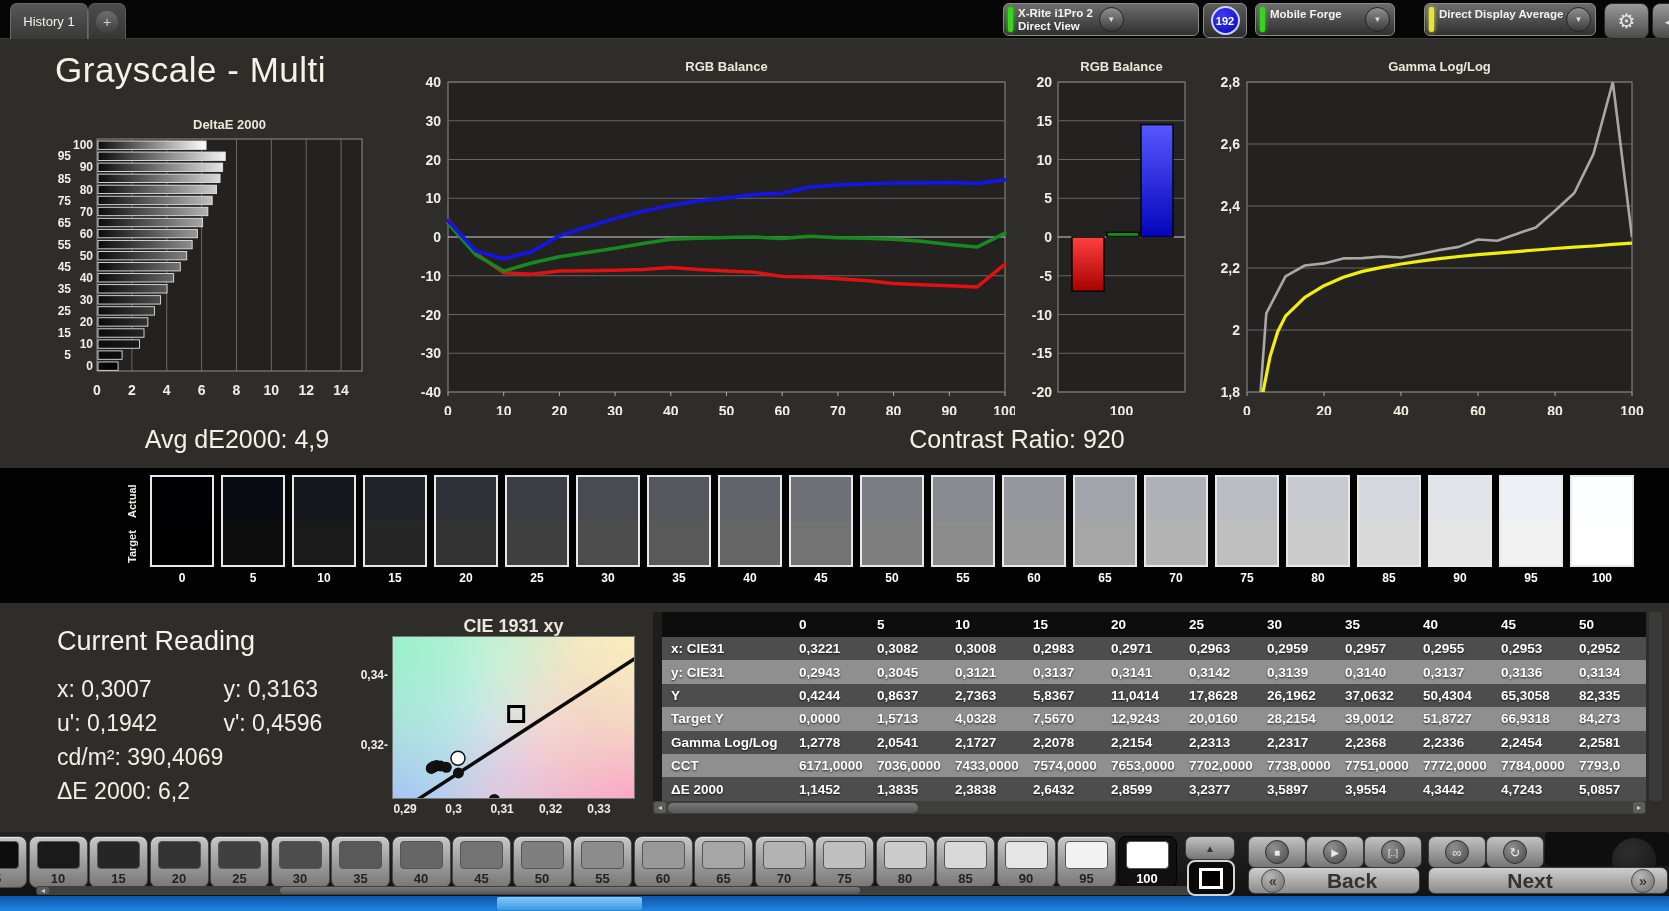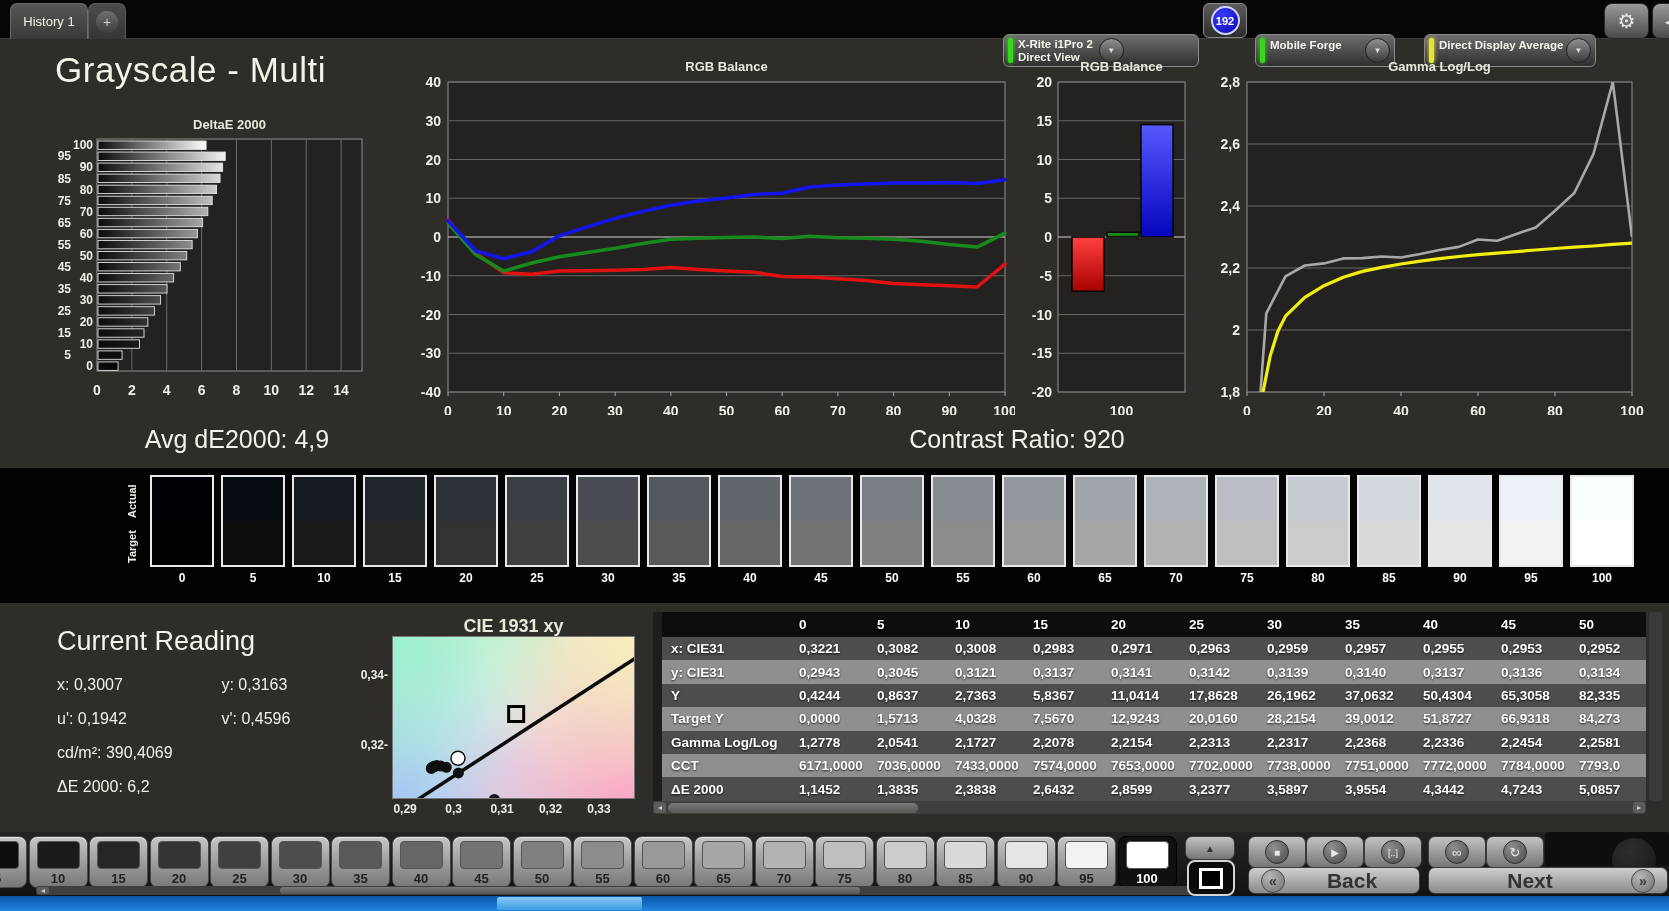--- a/index.html
+++ b/index.html
@@ -11,21 +11,21 @@
   #topbar{left:0;top:0;width:1669px;height:38px;background:#060606;border-bottom:1px solid #3c3c3c;}
   .tab{left:10px;top:3px;width:76px;height:35px;background:linear-gradient(#575757,#393939);
        border:1px solid #6a6a6a;border-bottom:none;border-radius:7px 7px 0 0;
        color:#f2f2e6;font-size:13px;font-weight:normal;display:flex;align-items:center;justify-content:center;}
   .tab-add{left:88px;top:3px;width:36px;height:35px;background:linear-gradient(#4c4c4c,#353535);
        border:1px solid #5a5a5a;border-bottom:none;border-radius:7px 7px 0 0;
        display:flex;align-items:center;justify-content:center;}
   .plus-circle{width:22px;height:22px;border-radius:50%;background:linear-gradient(#6e6e6e,#3e3e3e);
        color:#cfcfcf;font-size:14px;display:flex;align-items:center;justify-content:center;}
   .dd{top:3px;height:33px;background:linear-gradient(#6d6d6d,#2f2f2f);border:1px solid #8a8a8a;
-      border-radius:6px;display:flex;align-items:center;padding:0 4px;box-sizing:border-box;margin-top:31px;}
+      border-radius:6px;display:flex;align-items:center;padding:0 4px;box-sizing:border-box;}
   .stripe{width:5px;height:25px;border-radius:2px;margin-right:5px;}
   .dd-label{color:#f4f4ec;font-size:11.5px;font-weight:bold;line-height:13px;white-space:nowrap;}
   .dd-arrow{width:23px;height:23px;border-radius:50%;background:linear-gradient(#909090,#3a3a3a);
       border:1px solid #222;color:#dcdcdc;font-size:8px;display:flex;align-items:center;justify-content:center;margin-left:6px;}
   .badge-btn{top:3px;width:42px;height:33px;background:linear-gradient(#5c5c5c,#2d2d2d);
       border:1px solid #8a8a8a;border-radius:6px;display:flex;align-items:center;justify-content:center;}
   .badge{width:29px;height:29px;border-radius:50%;background:radial-gradient(circle at 35% 30%,#3a3af5,#0808b6);
       border:2px solid #cdd3ff;color:#fff;font-size:11px;font-weight:bold;
       display:flex;align-items:center;justify-content:center;box-sizing:border-box;}
   .sq-btn{top:3px;width:43px;height:34px;background:linear-gradient(#9a9a9a,#4a4a4a);
@@ -43,21 +43,21 @@
   .axs{fill:#f0f0e6;font-size:12px;font-weight:bold;}
 
   
   #band{left:0;top:468px;width:1669px;height:135px;background:#020202;}
   .rot-label{color:#f0f0ea;font-size:11px;font-weight:bold;writing-mode:vertical-rl;transform:rotate(180deg);height:46px;text-align:center;}
   .swatch{width:64px;height:92px;border:2px solid #e8e8e8;box-sizing:border-box;}
   .swatch-label{width:64px;text-align:center;color:#fff;font-size:12px;font-weight:bold;margin-top:4px;}
 
   
   #cr-title{left:57px;top:626px;font-size:27px;color:#f5f3ea;}
-  .cr-line{left:57px;font-size:16px;color:#f2f0e6;white-space:nowrap;}
+  .cr-line{left:57px;font-size:23px;color:#f2f0e6;white-space:nowrap;}
   .cr-col{display:inline-block;width:160px;}
 
   
   #cie-title{left:392px;top:616px;width:243px;text-align:center;font-size:18px;font-weight:bold;color:#eae8da;}
   #cie-plot{left:392px;top:636px;width:243px;height:163px;border:1px solid #777;box-sizing:border-box;
     background:
       radial-gradient(circle at 0% 0%, rgba(150,242,205,.95), rgba(150,242,205,0) 62%),
       radial-gradient(circle at 100% 0%, rgba(252,238,185,.95), rgba(252,238,185,0) 60%),
       radial-gradient(circle at 100% 100%, rgba(252,160,200,1), rgba(252,160,200,0) 70%),
       radial-gradient(circle at 0% 100%, rgba(165,190,252,.95), rgba(165,190,252,0) 60%),

